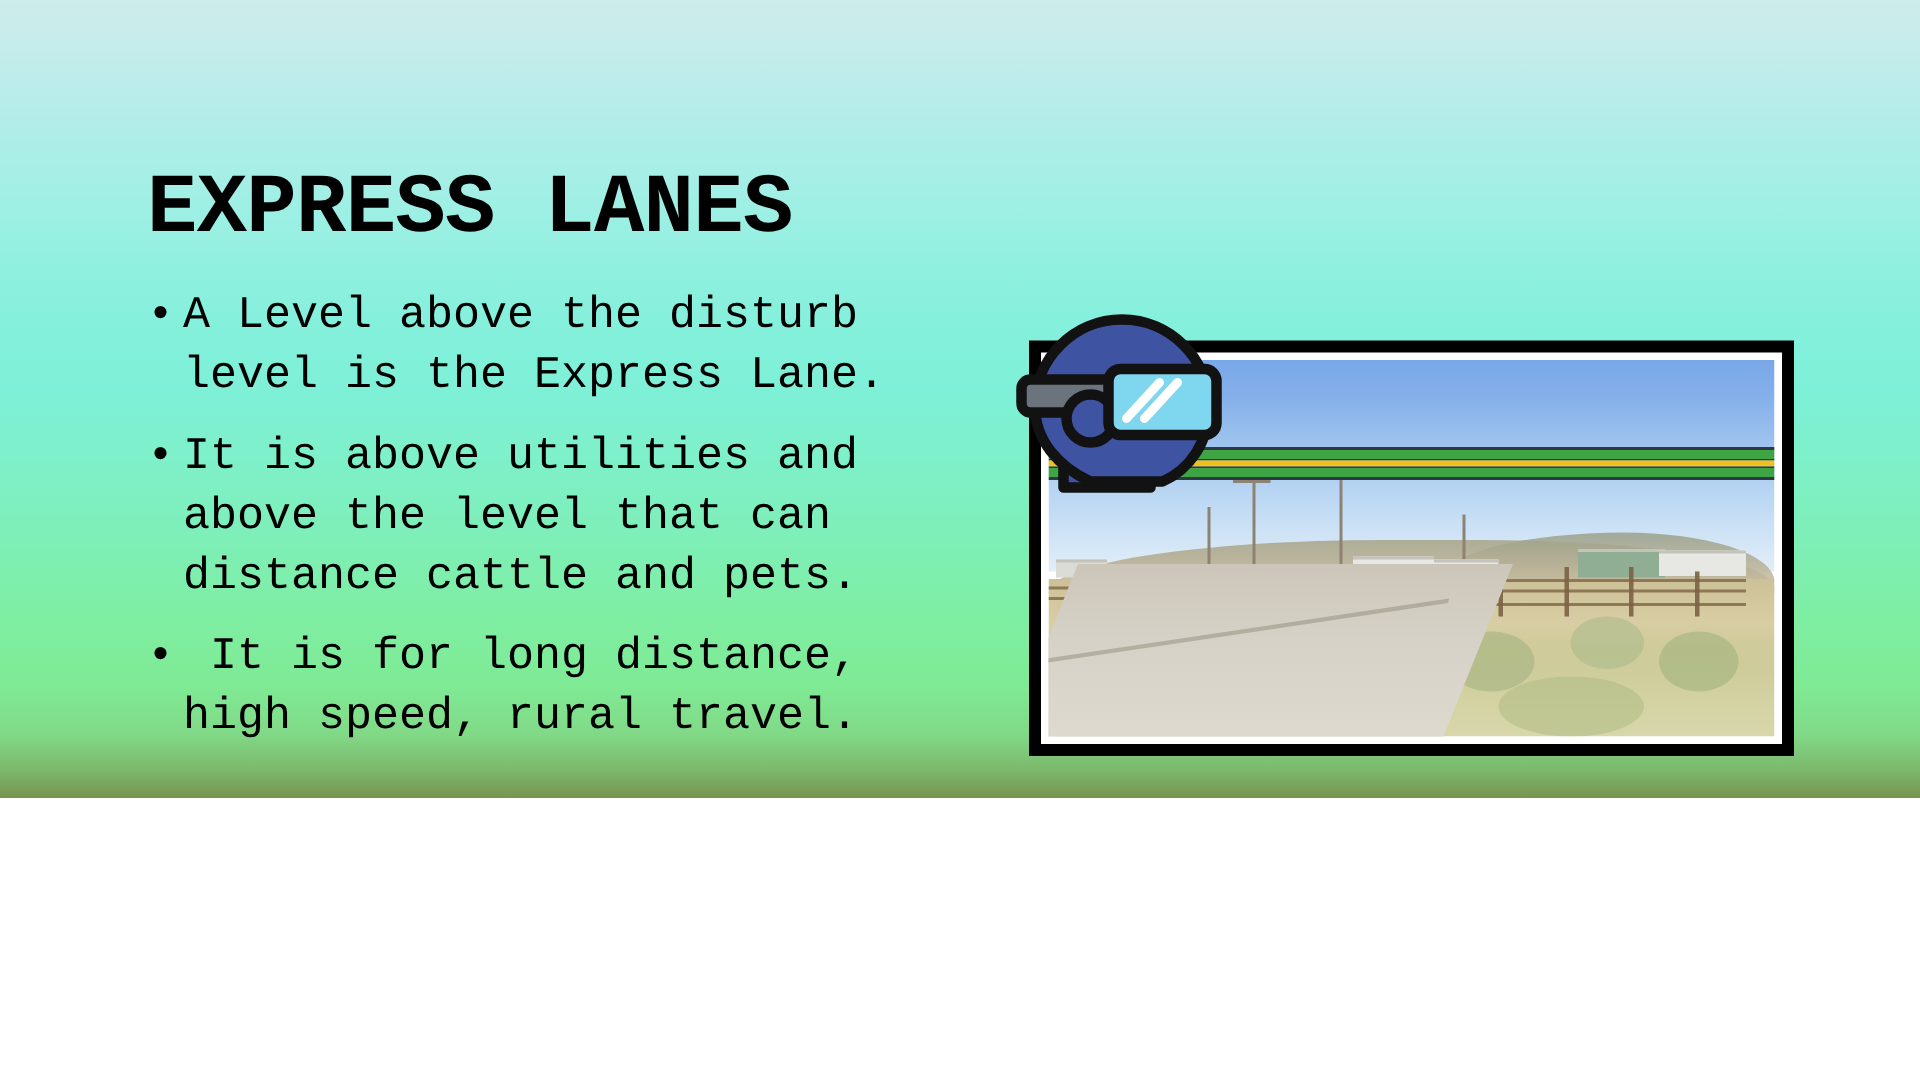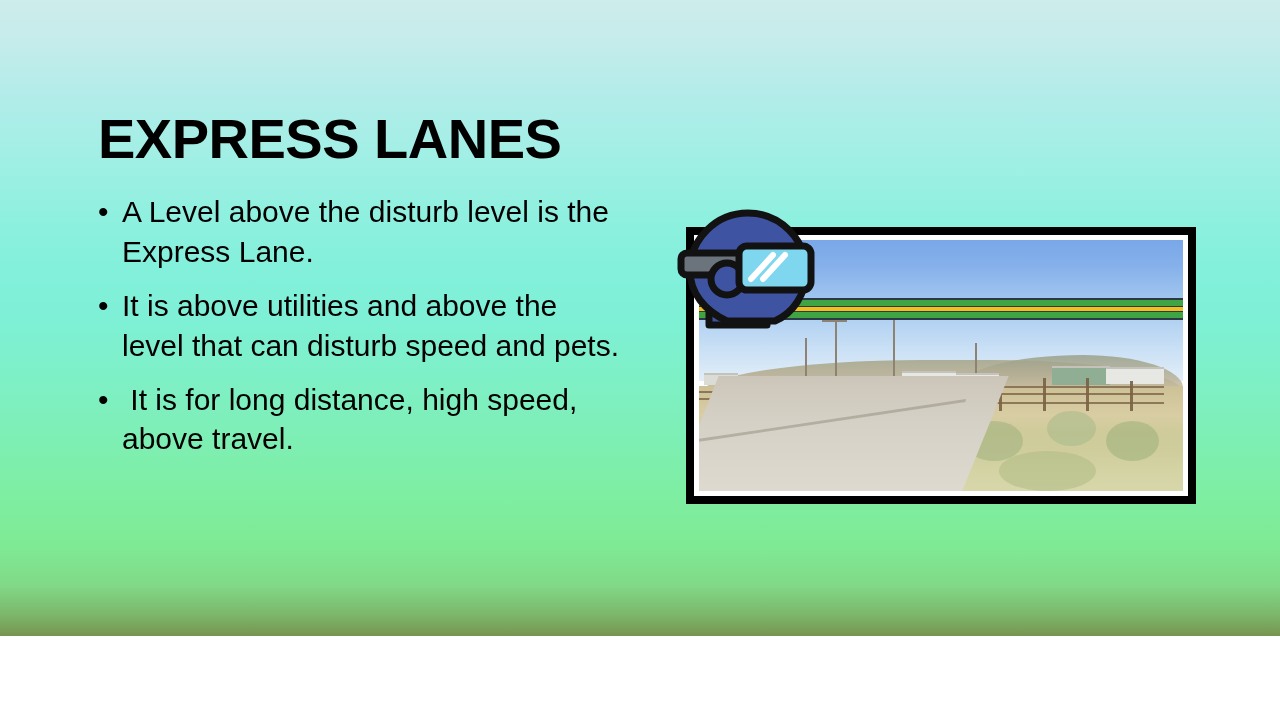--- a/index.html
+++ b/index.html
@@ -3,23 +3,23 @@
 <meta charset="utf-8">
 <style>
   html, body {
     margin: 0;
     padding: 0;
     background: #ffffff;
   }
   #slide {
     position: relative;
     width: 1280px;
-    height: 636px;
+    height: 532px;
     overflow: hidden;
-    font-family: Liberation Sans, sans-serif;
+    font-family: Liberation Mono, monospace;
     background:
       linear-gradient(to bottom,
         #cdeceb 0%,
         #c6eceb 6%,
         #b4ecea 14%,
         #a2efe6 24%,
         #8ff0df 34%,
         #83f0dc 42%,
         #7ef0d6 50%,
         #7ef0c9 58%,
@@ -252,26 +252,26 @@
 
   <div id="body">
 
     <div class="bullet">
       <span class="dot">•</span>
       <span class="btext">A Level above the disturb level is the Express Lane.</span>
     </div>
 
     <div class="bullet">
       <span class="dot">•</span>
-      <span class="btext">It is above utilities and above the level that can disturb speed and pets.</span>
+      <span class="btext">It is above utilities and above the level that can distance cattle and pets.</span>
     </div>
 
     <div class="bullet">
       <span class="dot">•</span>
-      <span class="btext"> It is for long distance, high speed, above travel.</span>
+      <span class="btext"> It is for long distance, high speed, rural travel.</span>
     </div>
 
   </div>
 
   <div id="photo-frame">
     <div id="photo-white">
       <div id="photo">
 
         <div class="sky"></div>
         <div class="hills"></div>

